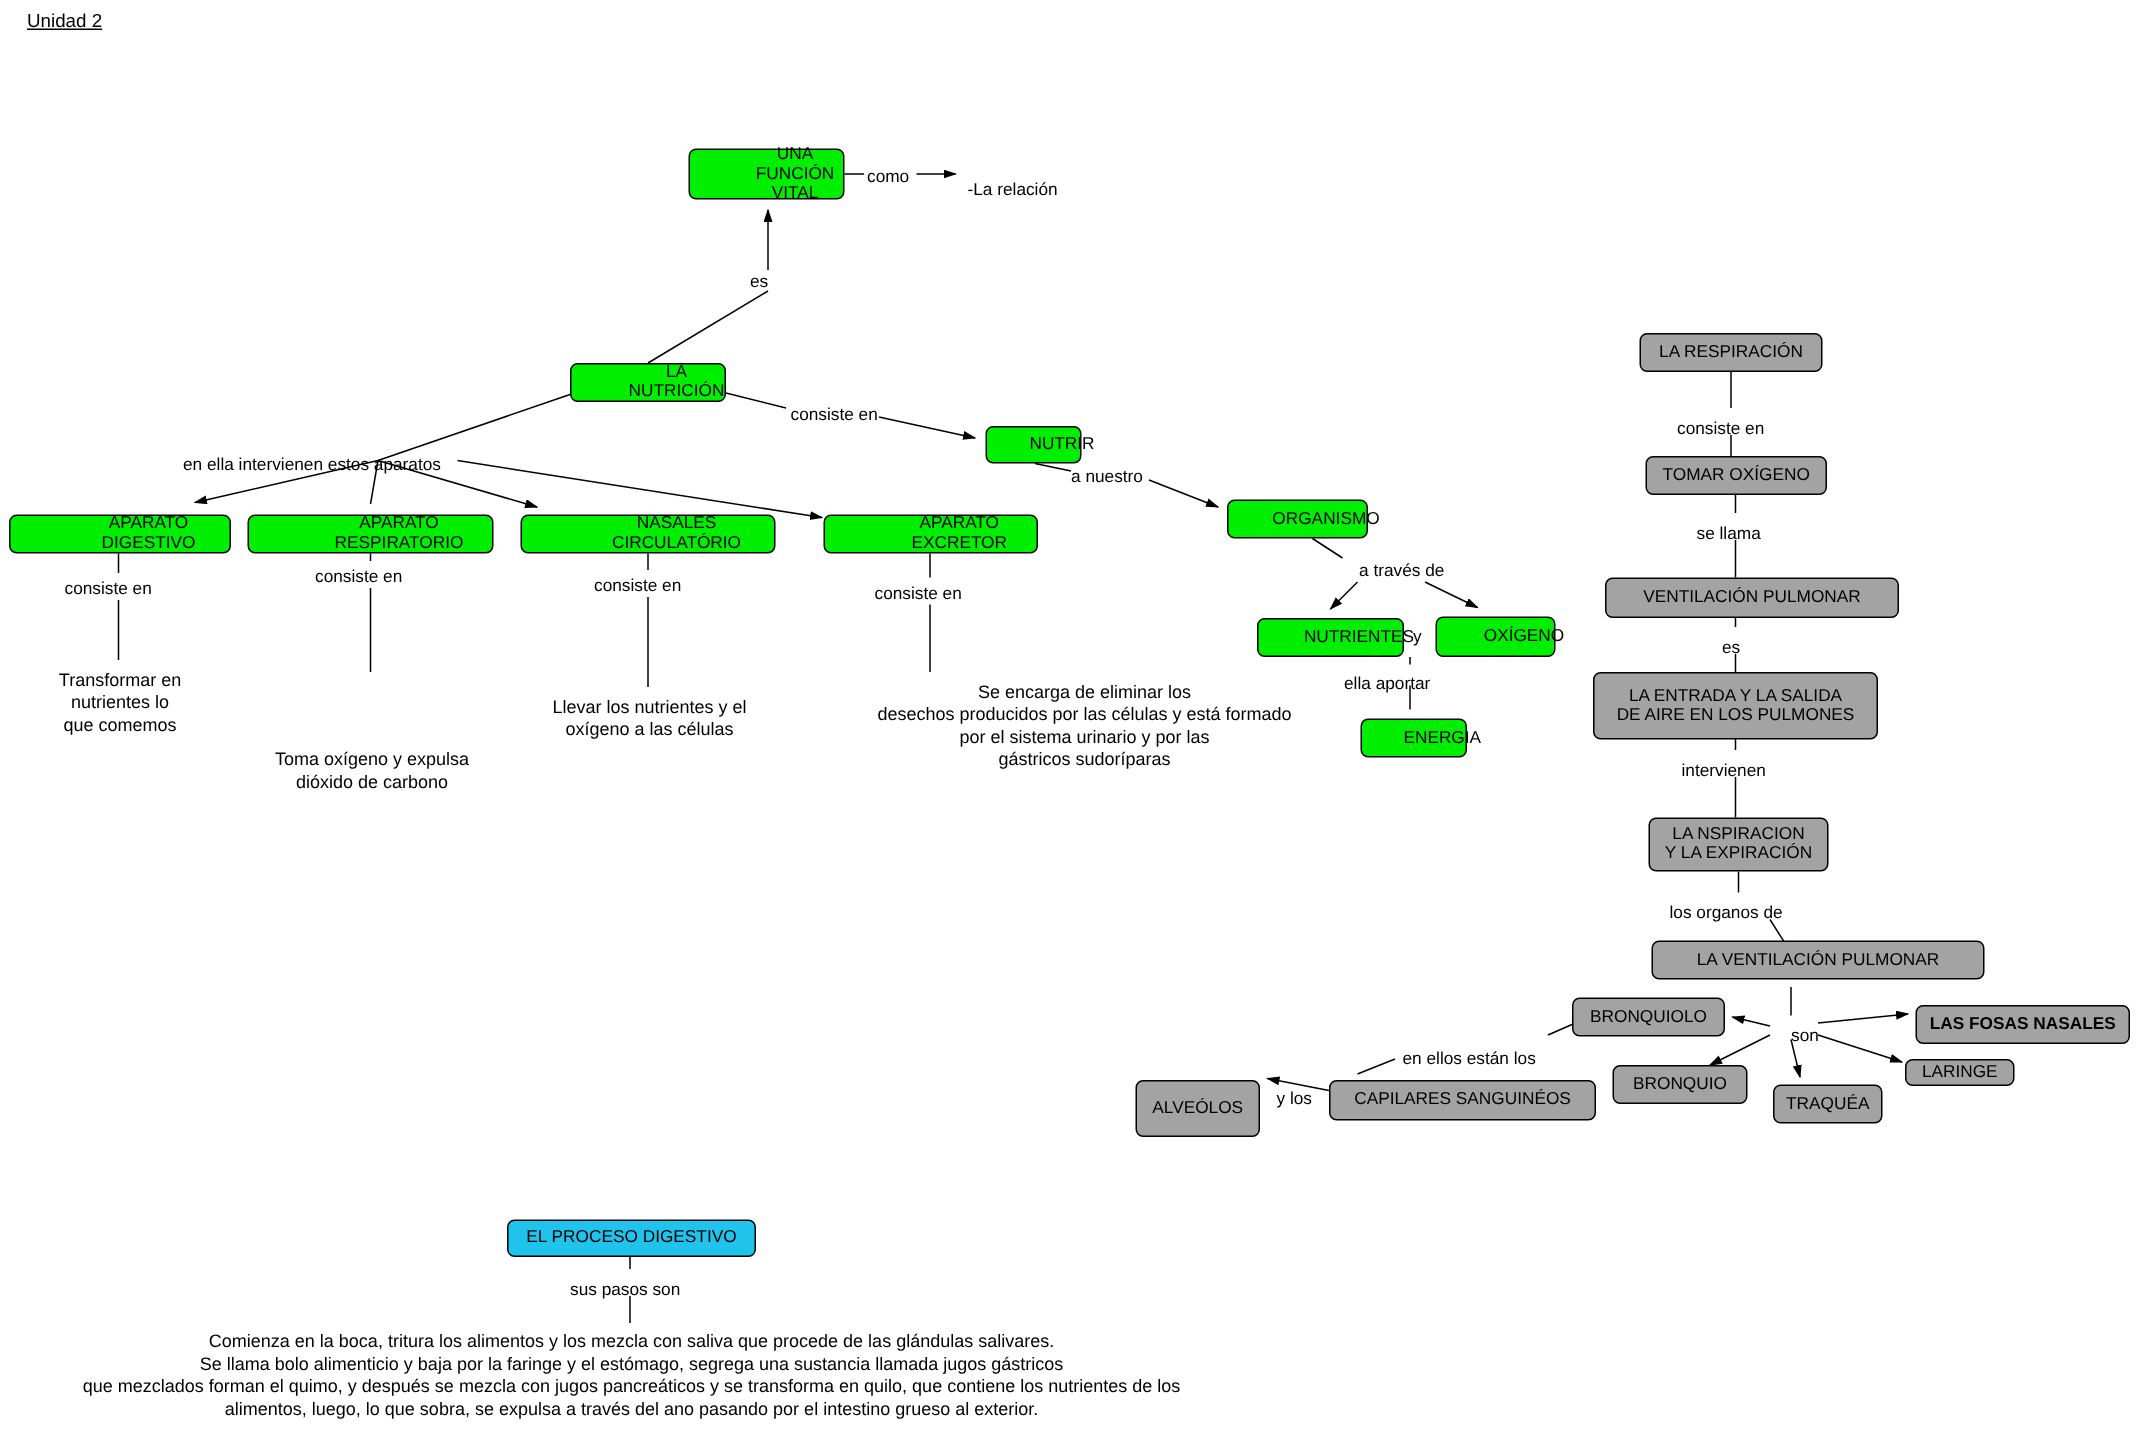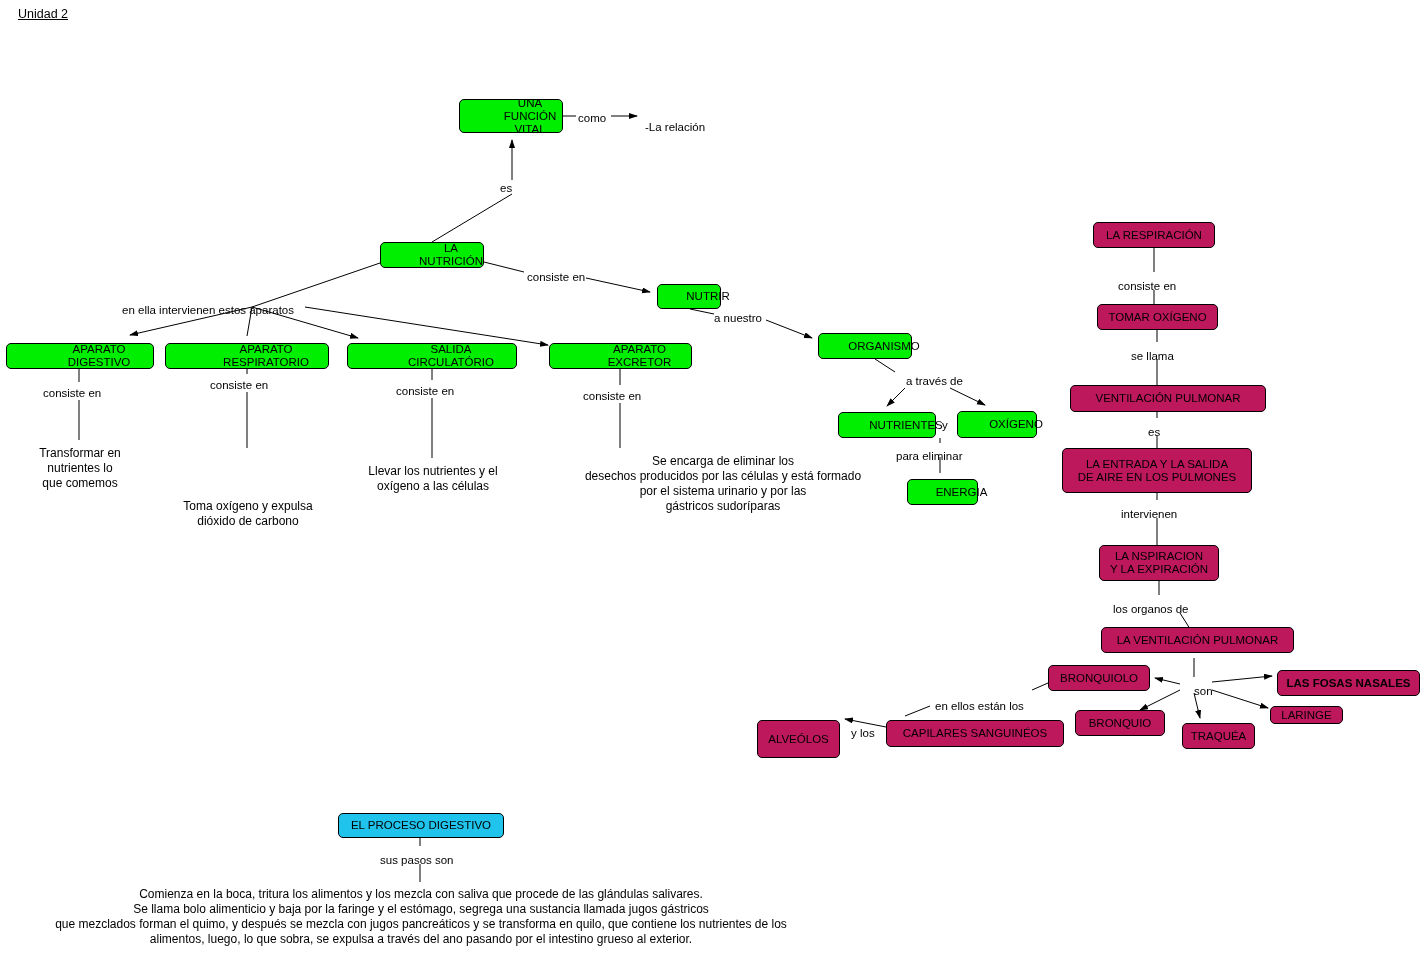--- a/index.html
+++ b/index.html
@@ -33,21 +33,21 @@
     text-align: center;
     font-size: 11.5px;
     line-height: 13px;
     display: flex;
     align-items: center;
     justify-content: center;
     padding: 3px 6px;
     white-space: pre-line;
   }
   .green { background: #00ee00; padding-left: 44px; }
-  .magenta { background: #be185d; }
+  .magenta { background: #a3a3a3; }
   .cyan { background: #1fc3ec; }
   .label {
     position: absolute;
     font-size: 11.5px;
     line-height: 14px;
     white-space: pre-line;
     text-align: center;
   }
   .label.left { text-align: left; }
   .plaintext {
@@ -158,49 +158,49 @@
       <div class="node green" style="left: 459px; top: 99px; width: 104px; height: 34px;">UNA FUNCIÓN
 VITAL</div>
       <div class="node green" style="left: 380px; top: 242px; width: 104px; height: 26px;">LA NUTRICIÓN</div>
       <div class="node green" style="left: 657px; top: 284px; width: 64px; height: 25px;">NUTRIR</div>
       <div class="node green" style="left: 818px; top: 333px; width: 94px; height: 26px;">ORGANISMO</div>
       <div class="node green" style="left: 838px; top: 412px; width: 98px; height: 26px;">NUTRIENTES</div>
       <div class="node green" style="left: 957px; top: 411px; width: 80px; height: 27px;">OXÍGENO</div>
       <div class="node green" style="left: 907px; top: 479px; width: 71px; height: 26px;">ENERGIA</div>
       <div class="node green" style="left: 6px; top: 343px; width: 148px; height: 26px;">APARATO DIGESTIVO</div>
       <div class="node green" style="left: 165px; top: 343px; width: 164px; height: 26px;">APARATO RESPIRATORIO</div>
-      <div class="node green" style="left: 347px; top: 343px; width: 170px; height: 26px;">SALIDA CIRCULATÓRIO</div>
+      <div class="node green" style="left: 347px; top: 343px; width: 170px; height: 26px;">NASALES CIRCULATÓRIO</div>
       <div class="node green" style="left: 549px; top: 343px; width: 143px; height: 26px;">APARATO EXCRETOR</div>
       <div class="node magenta" style="left: 1093px; top: 222px; width: 122px; height: 26px;">LA RESPIRACIÓN</div>
       <div class="node magenta" style="left: 1097px; top: 304px; width: 121px; height: 26px;">TOMAR OXÍGENO</div>
       <div class="node magenta" style="left: 1070px; top: 385px; width: 196px; height: 27px;">VENTILACIÓN PULMONAR</div>
       <div class="node magenta" style="left: 1062px; top: 448px; width: 190px; height: 45px;">LA ENTRADA Y LA SALIDA
 DE AIRE EN LOS PULMONES</div>
       <div class="node magenta" style="left: 1099px; top: 545px; width: 120px; height: 36px;">LA NSPIRACION
 Y LA EXPIRACIÓN</div>
-      <div class="node magenta" style="left: 1101px; top: 627px; width: 193px; height: 26px;">LA VENTILACIÓN PULMONAR</div>
+      <div class="node magenta" style="left: 1101px; top: 627px; width: 222px; height: 26px;">LA VENTILACIÓN PULMONAR</div>
       <div class="node magenta" style="left: 1048px; top: 665px; width: 102px; height: 26px;">BRONQUIOLO</div>
       <div class="node magenta" style="left: 1277px; top: 670px; width: 143px; height: 26px; font-weight: bold;">LAS FOSAS NASALES</div>
       <div class="node magenta" style="left: 1075px; top: 710px; width: 90px; height: 26px;">BRONQUIO</div>
       <div class="node magenta" style="left: 1270px; top: 706px; width: 73px; height: 18px;">LARINGE</div>
       <div class="node magenta" style="left: 1182px; top: 723px; width: 73px; height: 26px;">TRAQUÉA</div>
       <div class="node magenta" style="left: 757px; top: 720px; width: 83px; height: 38px;">ALVEÓLOS</div>
       <div class="node magenta" style="left: 886px; top: 720px; width: 178px; height: 27px;">CAPILARES  SANGUINÉOS</div>
       <div class="node cyan" style="left: 338px; top: 813px; width: 166px; height: 25px;">EL PROCESO DIGESTIVO</div>
     </div>
   <div id="labels-layer">
       <div class="label left" style="left: 578px; top: 111px;">como</div>
       <div class="label left" style="left: 645px; top: 120px;">-La relación</div>
       <div class="label left" style="left: 500px; top: 181px;">es</div>
       <div class="label left" style="left: 527px; top: 270px;">consiste en</div>
       <div class="label left" style="left: 122px; top: 303px;">en ella intervienen estos aparatos</div>
       <div class="label left" style="left: 714px; top: 311px;">a nuestro</div>
       <div class="label left" style="left: 906px; top: 374px;">a través de</div>
       <div class="label left" style="left: 942px; top: 418px;">y</div>
-      <div class="label left" style="left: 896px; top: 449px;">para eliminar</div>
+      <div class="label left" style="left: 896px; top: 449px;">ella aportar</div>
       <div class="label left" style="left: 43px; top: 386px;">consiste en</div>
       <div class="label left" style="left: 210px; top: 378px;">consiste en</div>
       <div class="label left" style="left: 396px; top: 384px;">consiste en</div>
       <div class="label left" style="left: 583px; top: 389px;">consiste en</div>
       <div class="label left" style="left: 1118px; top: 279px;">consiste en</div>
       <div class="label left" style="left: 1131px; top: 349px;">se llama</div>
       <div class="label left" style="left: 1148px; top: 425px;">es</div>
       <div class="label left" style="left: 1121px; top: 507px;">intervienen</div>
       <div class="label left" style="left: 1113px; top: 602px;">los organos de</div>
       <div class="label left" style="left: 1194px; top: 684px;">son</div>

